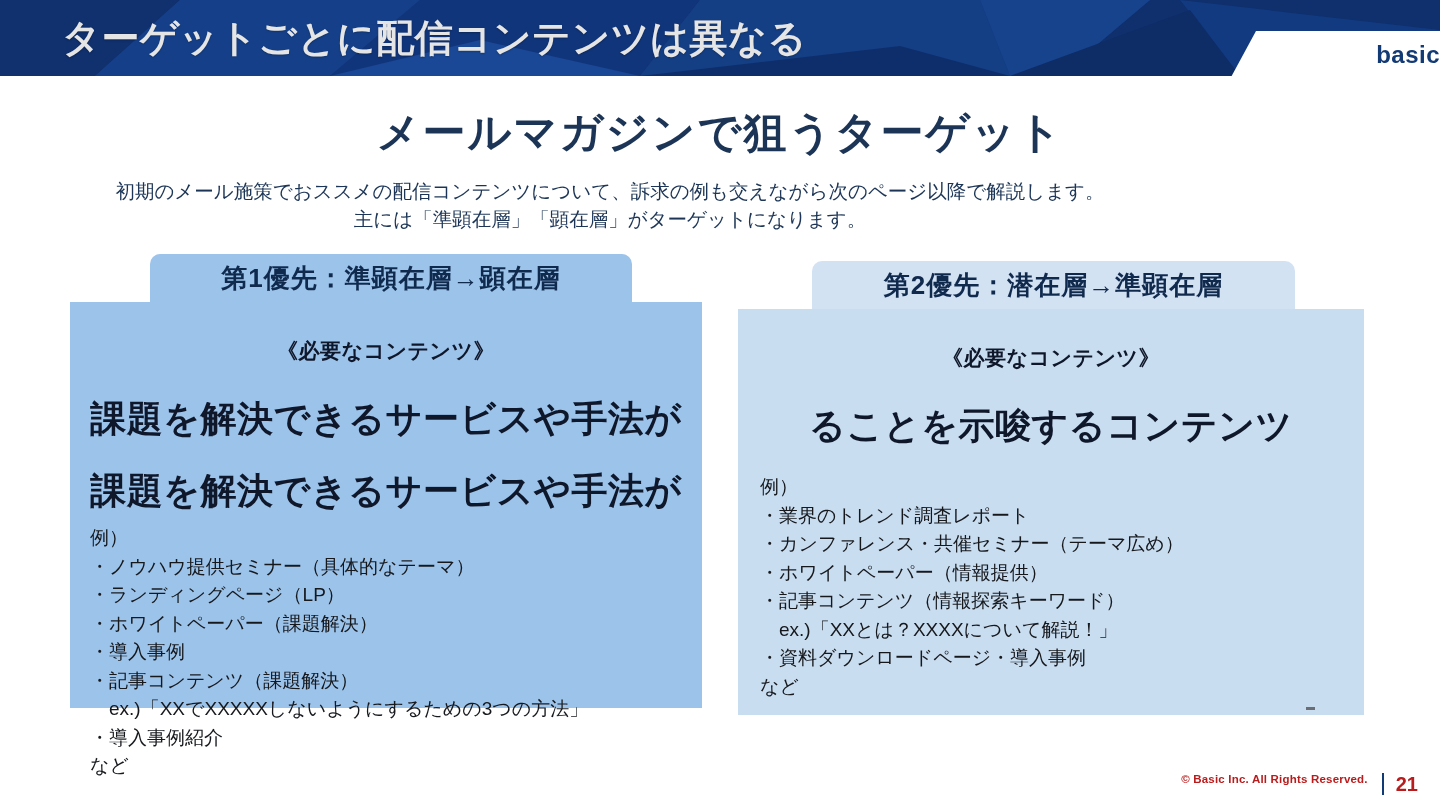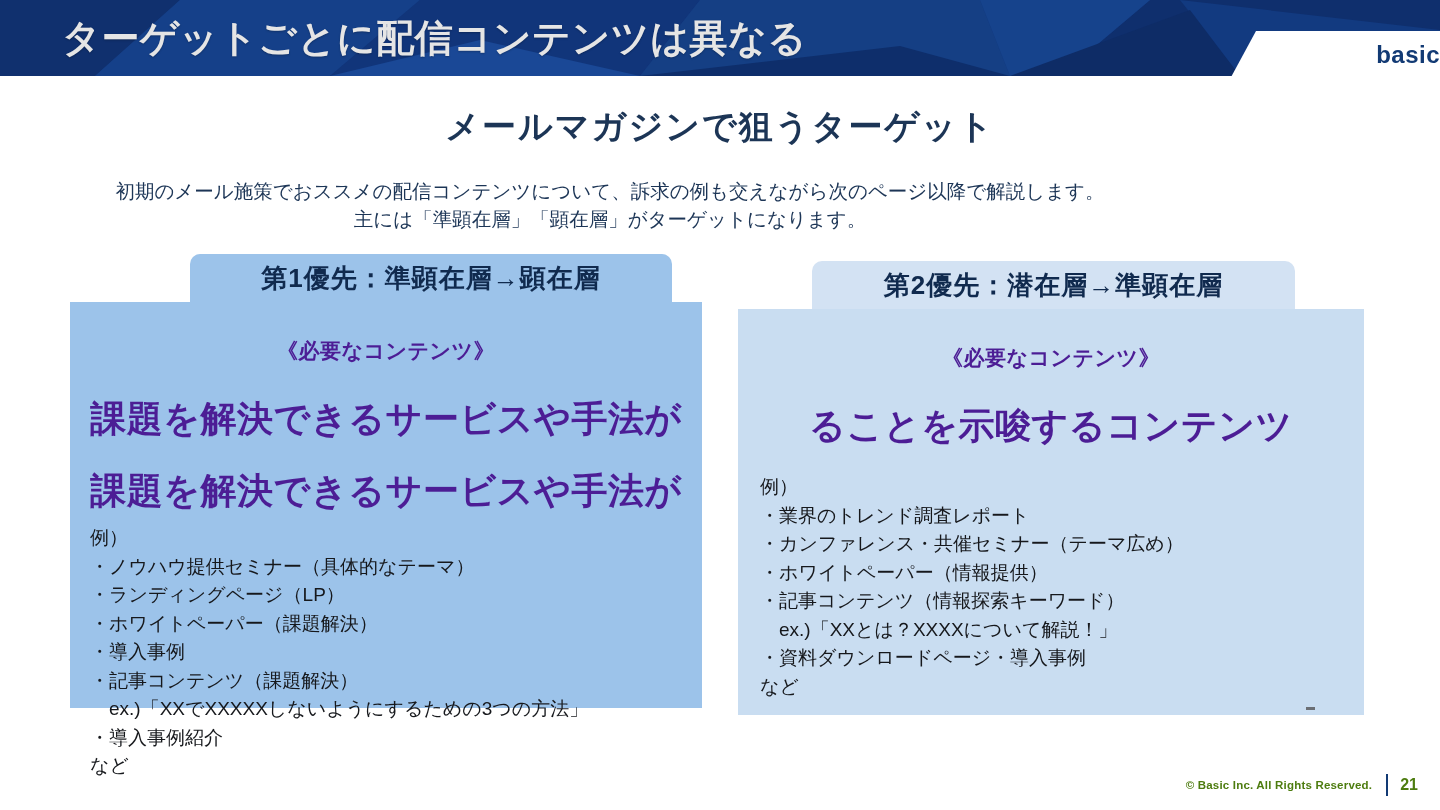--- a/index.html
+++ b/index.html
@@ -41,21 +41,21 @@
   .brand-badge span{
     color:#123a74;font-size:24px;font-weight:bold;letter-spacing:0.5px;
     margin-left:58px;
   }
 
   
   .main-title{
     position:absolute;left:0;top:104px;width:1440px;
     text-align:center;
     color:#1c3556;
-    font-size:34px;font-weight:bold;letter-spacing:2px;
+    font-size:43px;font-weight:bold;letter-spacing:2px;
     white-space:nowrap;
   }
   .subtitle{
     position:absolute;left:0;top:177px;width:1220px;
     text-align:center;
     color:#1c3556;
     font-size:19.5px;line-height:28px;font-weight:normal;
   }
   .subtitle .line{display:block;white-space:nowrap;}
 
@@ -70,61 +70,61 @@
     font-size:26px;font-weight:bold;letter-spacing:1px;
     white-space:nowrap;
   }
   .panel .body{
     position:absolute;
     border-radius:0;
     box-sizing:border-box;
   }
   .panel .head-text{
     text-align:center;
-    color:#4c1d95;
+    color:#0f172a;
     font-weight:bold;
   }
   .panel .head-small{
     font-size:21px;line-height:30px;letter-spacing:0.5px;
   }
   .panel .head-big{
     font-size:36px;line-height:38px;letter-spacing:0.5px;
   }
   .panel .list{
     color:#16181c;
     font-size:19px;
     line-height:28.5px;
     white-space:pre;
   }
 
   
   #panel-left{left:0;top:0;width:1440px;height:810px;pointer-events:none;}
-  #panel-left .tab{left:150px;top:254px;width:482px;pointer-events:auto;background:#9cc3ea;margin-left:40px;}
+  #panel-left .tab{left:150px;top:254px;width:482px;pointer-events:auto;background:#9cc3ea;}
   #panel-left .body{left:70px;top:302px;width:632px;height:406px;background:#9cc3ea;pointer-events:auto;}
   #panel-left .head-text{margin-top:34px;}
   #panel-left .list{margin-top:14px;margin-left:20px;}
 
   
   #panel-right{left:0;top:0;width:1440px;height:810px;pointer-events:none;margin-top:7px;}
   #panel-right .tab{left:812px;top:254px;width:483px;pointer-events:auto;background:#d3e2f3;}
   #panel-right .body{left:738px;top:302px;width:626px;height:406px;background:#c9ddf1;pointer-events:auto;}
   #panel-right .head-text{margin-top:34px;}
   #panel-right .list{margin-top:28px;margin-left:22px;}
 
   
   .footer{
     position:absolute;right:22px;bottom:14px;
-    display:flex;align-items:center;
-    color:#4d7c0f;
+    display:flex;
+    color:#b91c1c;
   }
   .footer .copy{font-size:11.5px;font-weight:bold;letter-spacing:0.2px;}
   .footer .divider{
     width:2px;height:22px;background:#123a74;margin:0 12px 0 14px;
   }
-  .footer .pageno{font-size:16px;font-weight:bold;}
+  .footer .pageno{font-size:20px;font-weight:bold;}
 
   .stray-mark{
     position:absolute;left:1306px;top:707px;width:9px;height:3px;
     background:#6b6f75;
   }
 </style>
 </head>
 <body>
 
 <div class="slide">

